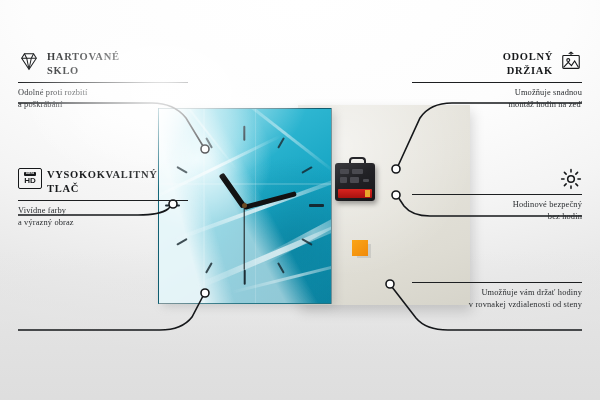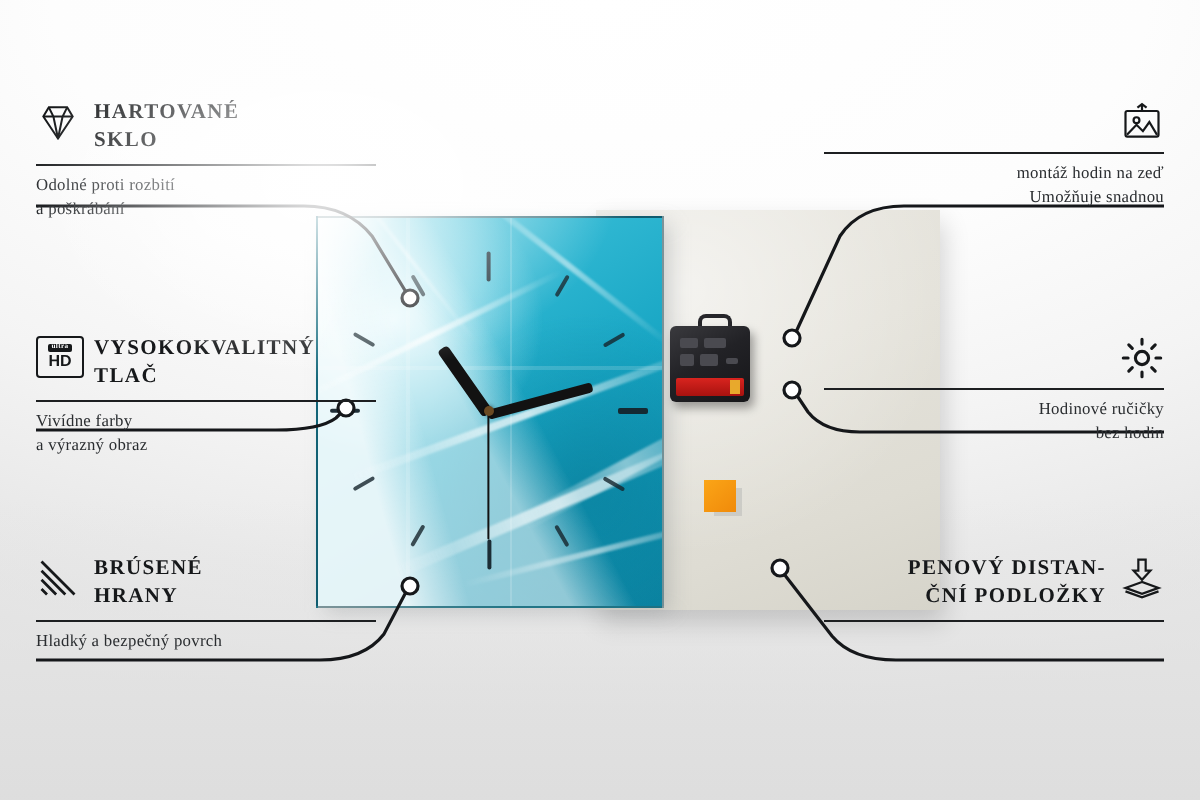--- a/index.html
+++ b/index.html
@@ -220,84 +220,62 @@
         <div>TLAČ</div>
       </div>
     </div>
     <div class="rule"></div>
     <div class="desc">
       <div>Vivídne farby</div>
       <div>a výrazný obraz</div>
     </div>
   </div>
 
-  <div class="feat" id="f-edges">
-    <div class="head">
-      <span class="ic">
-        <svg viewBox="0 0 24 24" fill="none" stroke="currentColor" stroke-width="1.5">
-          <path d="M3 3 L21 21 M3 8 L16 21 M3 13 L11 21 M3 18 L6 21"></path>
-        </svg>
-      </span>
-      <div class="title">
-        <div>BRÚSENÉ</div>
-        <div>HRANY</div>
-      </div>
-    </div>
-    <div class="rule"></div>
-    <div class="desc">
-      <div>Hladký a bezpečný povrch</div>
-    </div>
-  </div>
 
   <div class="feat right" id="f-holder">
     <div class="head">
       <span class="ic">
         <svg viewBox="0 0 24 24" fill="none" stroke="currentColor" stroke-width="1.2">
           <rect x="3" y="6" width="18" height="14" rx="1"></rect>
           <path d="M12 2.5 L12 6 M9.5 4.2 L12 2.3 L14.5 4.2"></path>
           <circle cx="9" cy="11" r="1.6"></circle>
           <path d="M3.8 19 L9 13.5 L12.5 17 L16 12 L20.2 19"></path>
         </svg>
       </span>
-    </div>
-    <div class="rule"></div>
-    <div class="desc">
+      <div class="title">
+        <div>ODOLNÝ</div>
+        <div>DRŽIAK</div>
+      </div>
+    </div>
+    <div class="rule"></div>
+    <div class="desc">
+      <div>Umožňuje snadnou</div>
       <div>montáž hodin na zeď</div>
-      <div>Umožňuje snadnou</div>
     </div>
   </div>
 
   <div class="feat right" id="f-mech">
     <div class="head">
       <span class="ic">
         <svg viewBox="0 0 24 24" fill="none" stroke="currentColor" stroke-width="1.7">
           <circle cx="12" cy="12" r="3.6"></circle>
           <path d="M12 1.8 v2.6 M12 19.6 v2.6 M22.2 12 h-2.6 M4.4 12 H1.8
                    M19.2 4.8 l-1.9 1.9 M6.7 17.3 l-1.9 1.9
                    M19.2 19.2 l-1.9-1.9 M6.7 6.7 L4.8 4.8" stroke-linecap="round"></path>
         </svg>
       </span>
     </div>
     <div class="rule"></div>
     <div class="desc">
-      <div>Hodinové ručičky</div>
+      <div>Hodinové bezpečný</div>
       <div>bez hodin</div>
     </div>
   </div>
 
   <div class="feat right" id="f-foam">
-    <div class="head">
-      <span class="ic">
-        <svg viewBox="0 0 24 24" fill="none" stroke="currentColor" stroke-width="1.2">
-          <path d="M10 2 h4 v6 h2.6 L12 13 L7.4 8 H10 Z"></path>
-          <path d="M12 14.2 L3 17.4 L12 20.6 L21 17.4 Z"></path>
-          <path d="M3 19.3 L12 22.5 L21 19.3"></path>
-        </svg>
-      </span>
-      <div class="title">
-        <div>PENOVÝ DISTAN-</div>
-        <div>ČNÍ PODLOŽKY</div>
-      </div>
-    </div>
-    <div class="rule"></div>
+    <div class="rule"></div>
+    <div class="desc">
+      <div>Umožňuje vám držať hodiny</div>
+      <div>v rovnakej vzdialenosti od steny</div>
+    </div>
   </div>
 
 </div>
 
 </body></html>

